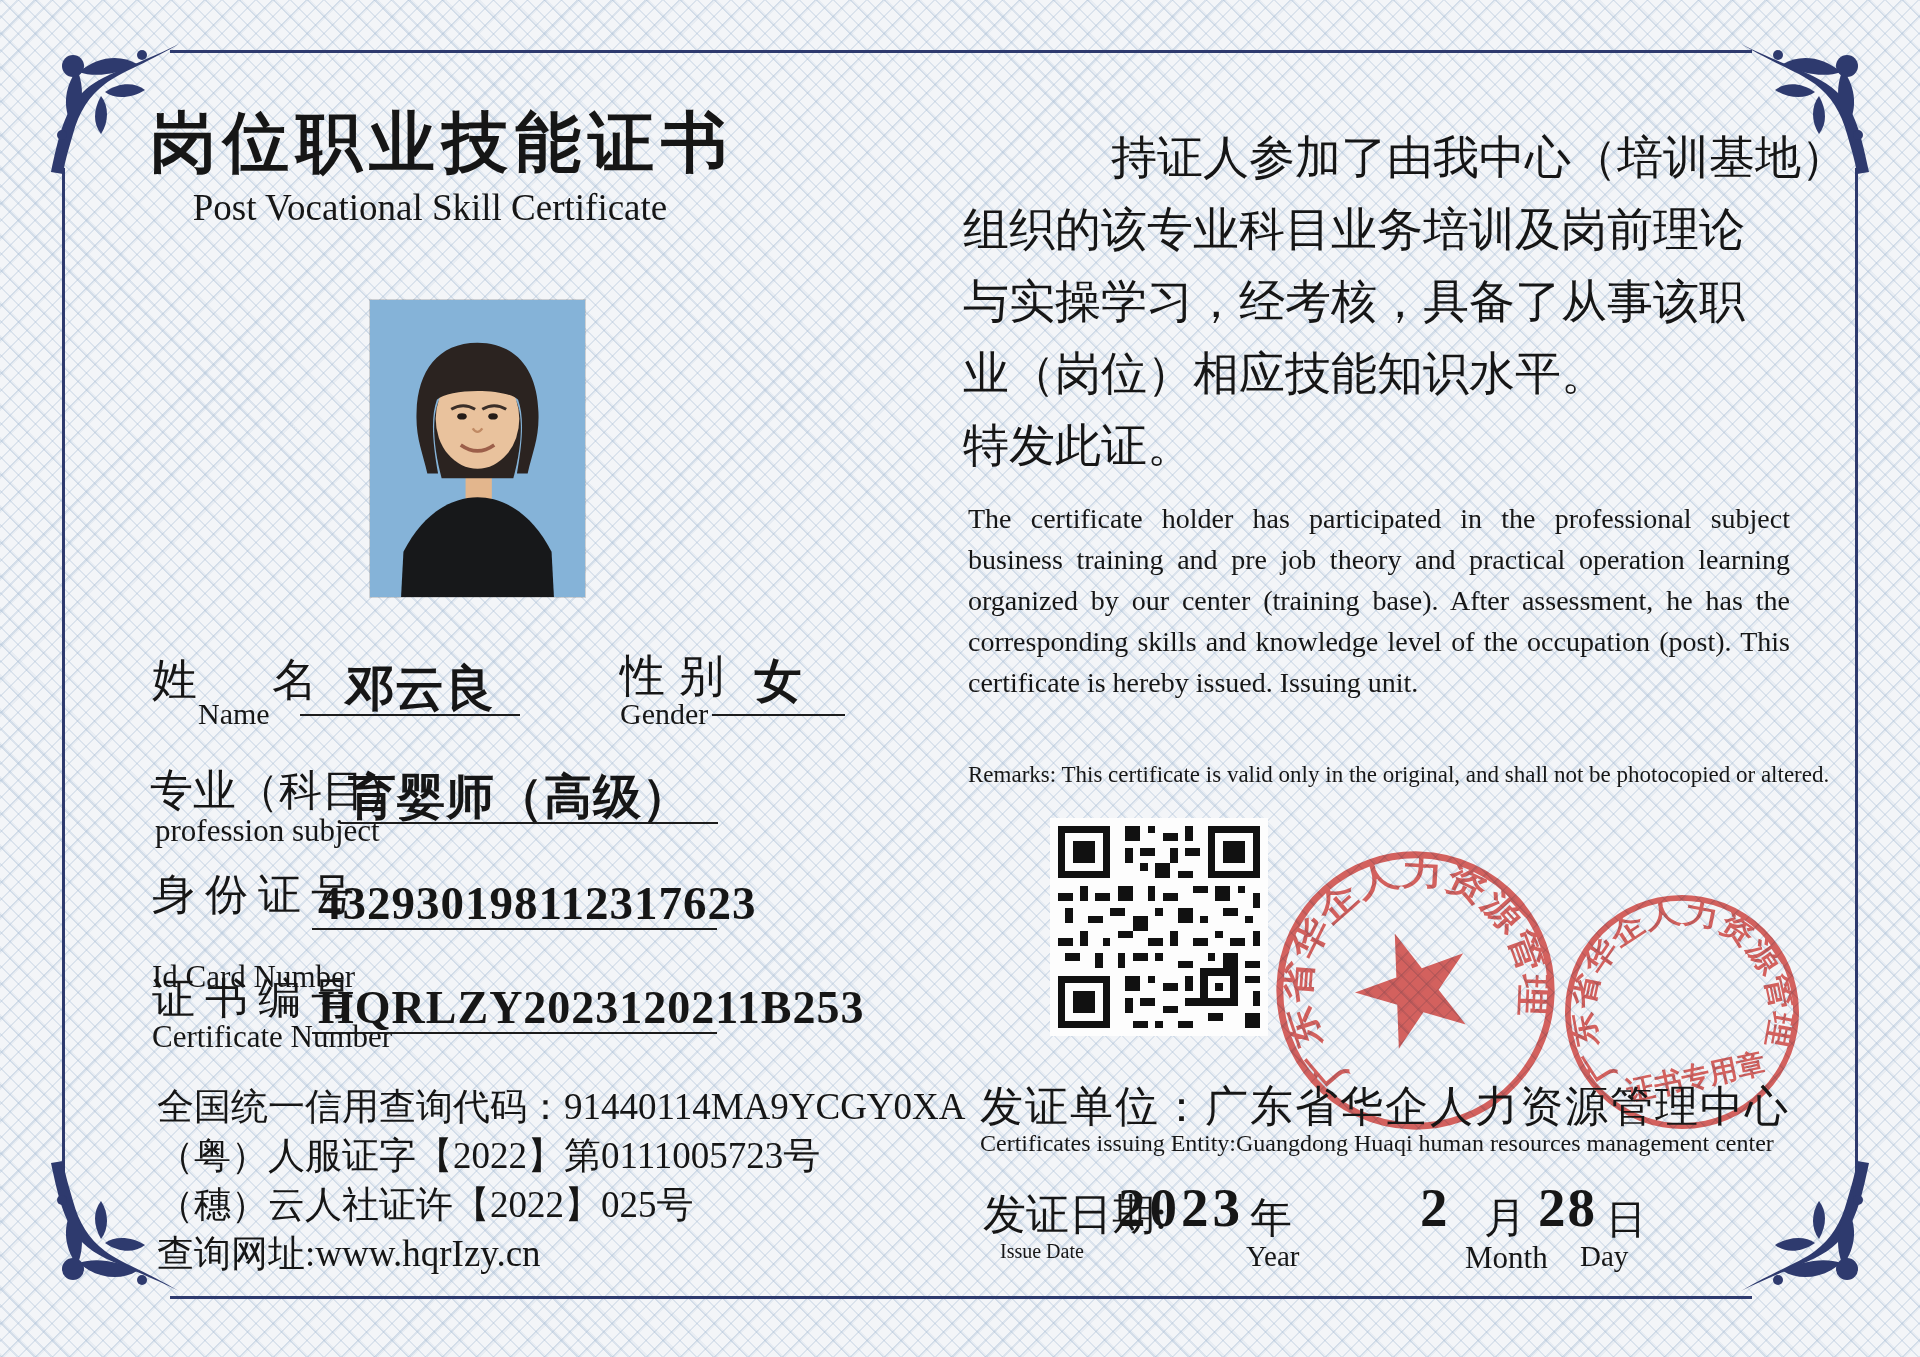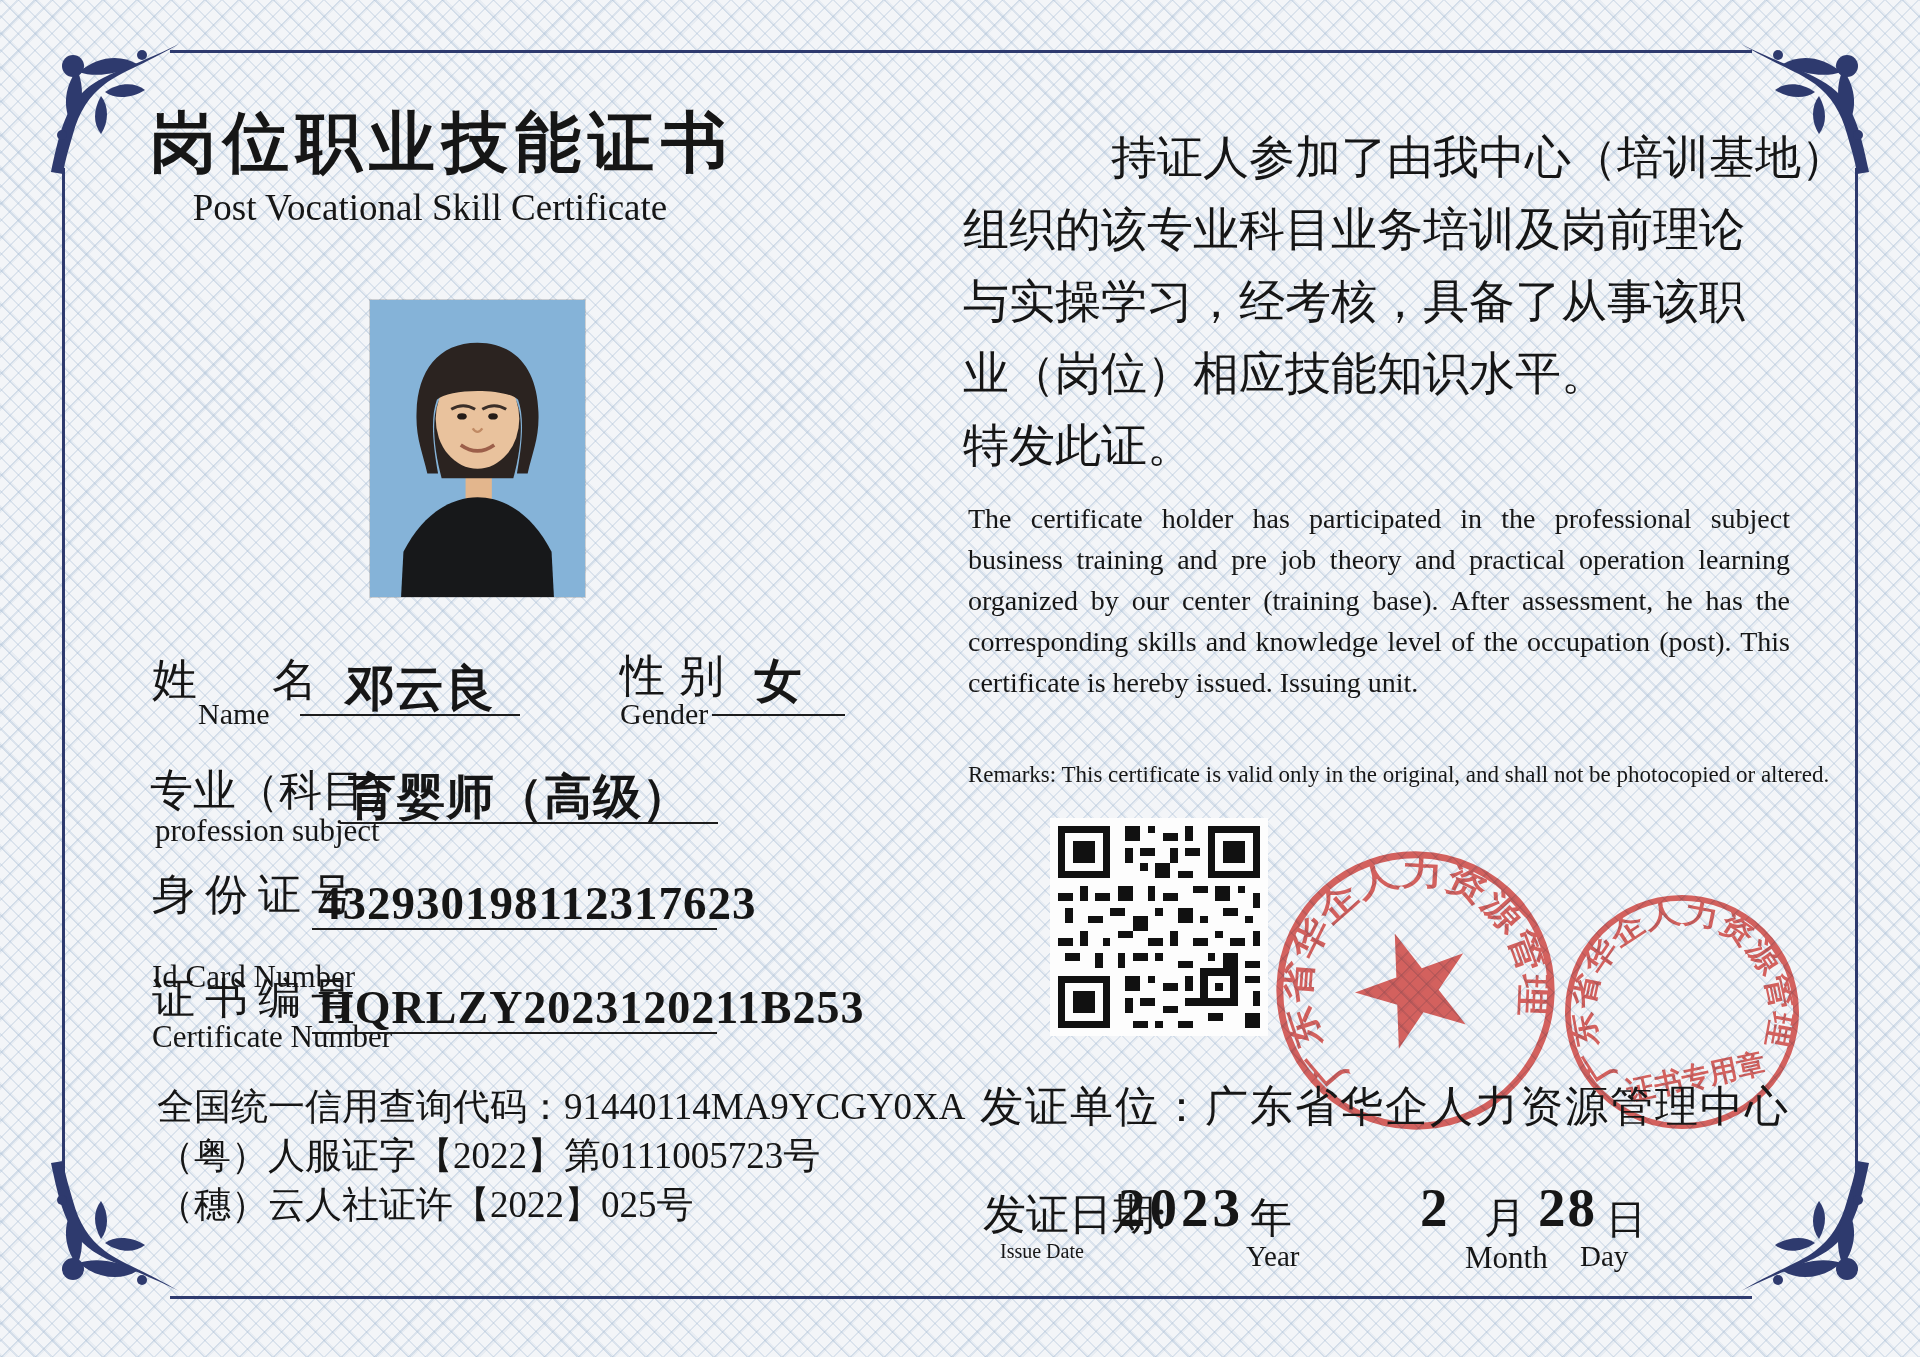--- a/index.html
+++ b/index.html
@@ -184,20 +184,21 @@
 
   <div id="cert-cn" class="abs cn">证书编号</div>
   <div id="cert-en" class="abs en">Certificate Number</div>
   <div id="cert-value" class="abs val">HQRLZY2023120211B253</div>
   <div id="cert-line" class="uline"></div>
 
   <div id="footer-left" class="abs cn">
     <div>全国统一信用查询代码：91440114MA9YCGY0XA</div>
     <div>（粤）人服证字【2022】第0111005723号</div>
     <div>（穗）云人社证许【2022】025号</div>
+    <div>查询网址:www.hqrIzy.cn</div>
   </div>
 
   <div id="para-cn" class="abs cn">
     <div class="indent">持证人参加了由我中心（培训基地）</div>
     <div>组织的该专业科目业务培训及岗前理论</div>
     <div>与实操学习，经考核，具备了从事该职</div>
     <div>业（岗位）相应技能知识水平。</div>
     <div>特发此证。</div>
   </div>
   <div id="para-en" class="abs en">The certificate holder has participated in the professional subject business training and pre job theory and practical operation learning organized by our center (training base). After assessment, he has the corresponding skills and knowledge level of the occupation (post). This certificate is hereby issued. Issuing unit.</div>
@@ -245,20 +246,21 @@
         <path id="arcB" d="M -92 57 A 108 108 0 1 1 92 57" fill="none"></path>
       </defs>
     <circle cx="0" cy="0" r="138" fill="none" stroke="#d94a45" stroke-width="7"></circle>
     <text font-size="35" fill="#d94a45" font-weight="700" font-family="'Liberation Serif','DejaVu Serif',serif">
       <textPath href="#arcB" startOffset="0" textLength="545" lengthAdjust="spacingAndGlyphs">广东省华企人力资源管理中心</textPath>
     </text>
     <text x="0" y="92" text-anchor="middle" font-size="34" font-weight="700" fill="#d94a45" font-family="'Liberation Serif','DejaVu Serif',serif">证书专用章</text>
   </svg>
 
   <div id="issuer-cn" class="abs cn">发证单位：广东省华企人力资源管理中心</div>
+  <div id="issuer-en" class="abs en">Certificates issuing Entity:Guangdong Huaqi human resources management center</div>
 
   <div id="date-cn-label" class="abs cn">发证日期:</div>
   <div id="date-issue-en" class="abs en">Issue Date</div>
   <div id="date-year-value" class="abs">2023</div>
   <div id="date-year-cn" class="abs cn">年</div>
   <div id="date-year-en" class="abs en">Year</div>
   <div id="date-month-value" class="abs">2</div>
   <div id="date-month-cn" class="abs cn">月</div>
   <div id="date-month-en" class="abs en">Month</div>
   <div id="date-day-value" class="abs">28</div>

